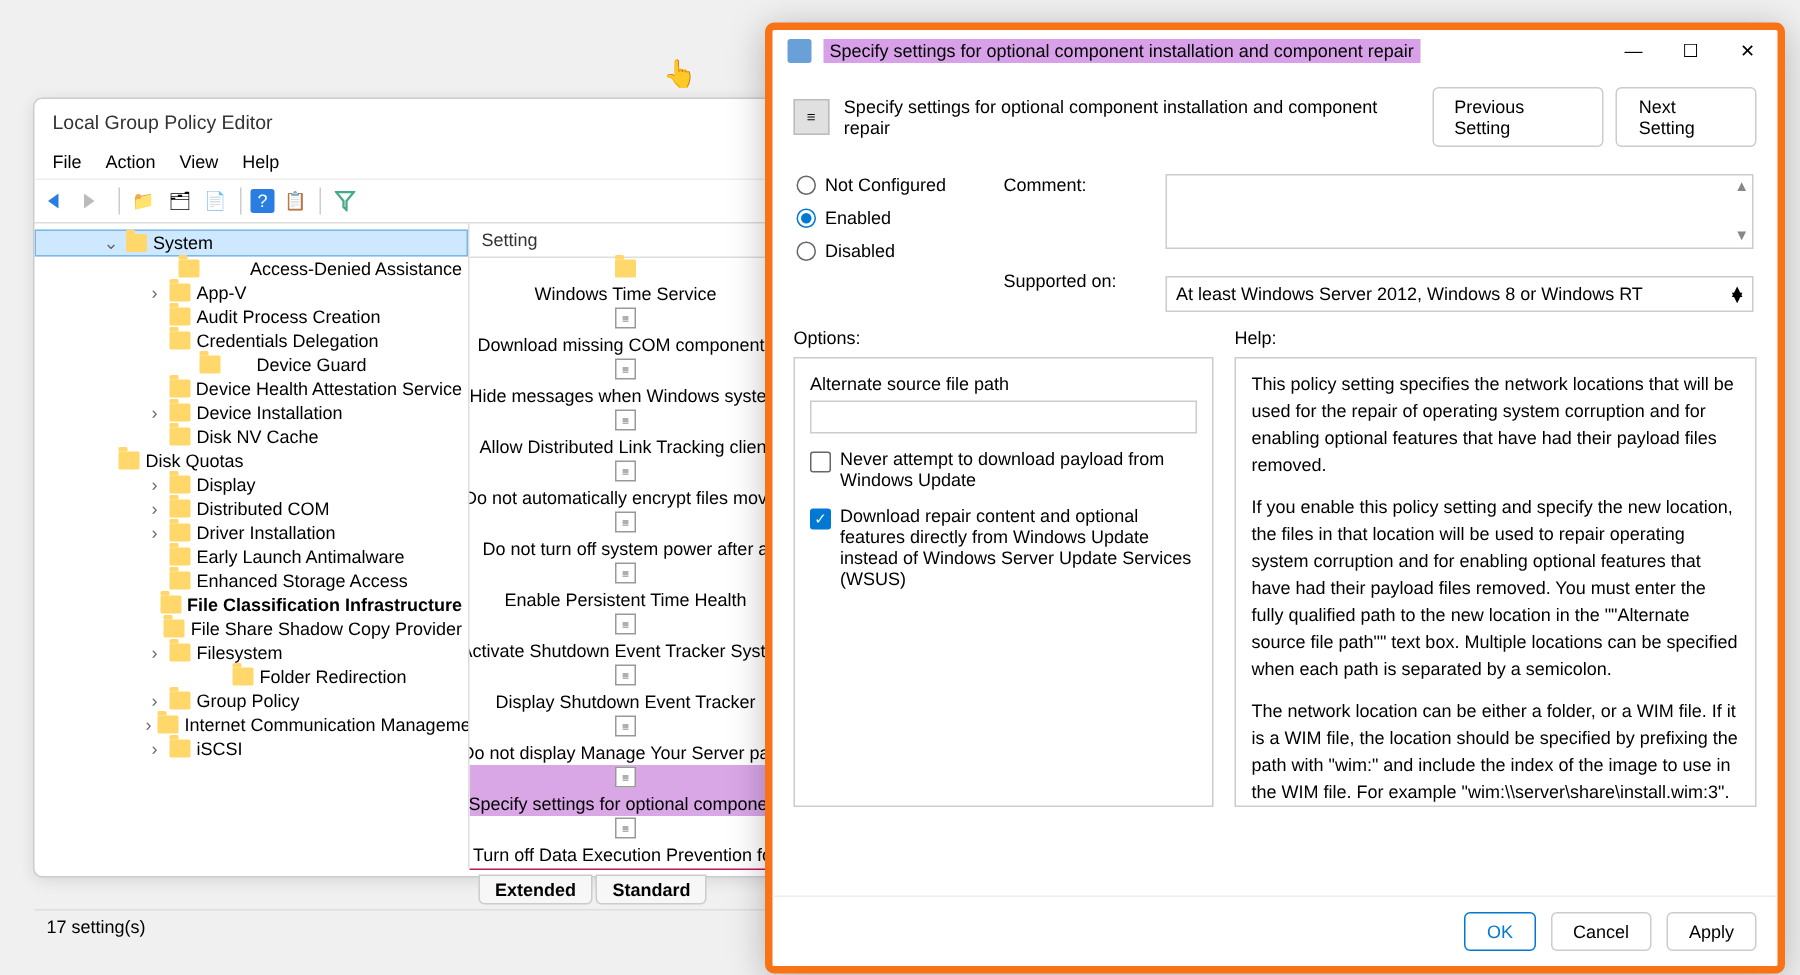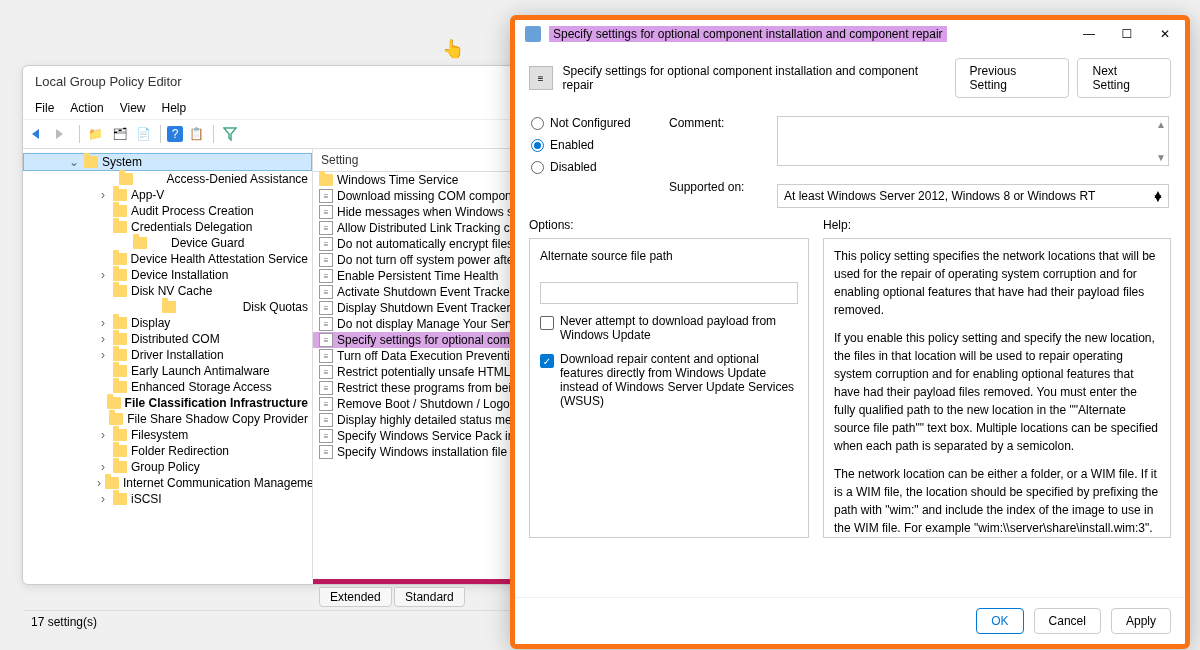--- a/index.html
+++ b/index.html
@@ -15,24 +15,24 @@
 .tool-sep { width: 1px; height: 18px; background: #ccc; margin: 0 2px; }
 .gpe-body { display: flex; height: 430px; }
 .tree-pane { width: 290px; border-right: 1px solid #ddd; overflow: hidden; padding: 4px 0; }
 .tree-item { display: flex; align-items: center; gap: 4px; padding: 1px 4px; white-space: nowrap; cursor: pointer; }
 .tree-item.sel { background: #cde8ff; border: 1px solid #7ab8e6; }
 .tree-exp { width: 12px; text-align: center; color: #666; }
 .tree-folder { width: 14px; height: 12px; background: #ffd76a; border-radius: 1px; position: relative; flex-shrink: 0; }
 .tree-folder::before { content: ''; position: absolute; top: -3px; left: 0; width: 6px; height: 3px; background: #ffd76a; border-radius: 1px 1px 0 0; }
 .list-pane { flex: 1; overflow: hidden; }
 .list-header { padding: 4px 8px; border-bottom: 1px solid #ddd; color: #333; }
-.list-item { display: flex; align-items: center; gap: 4px; padding: 1px 6px; white-space: nowrap; cursor: pointer; }
+.list-item { display: flex; align-items: center; gap: 4px; padding: 1px 6px; white-space: nowrap; cursor: pointer; flex-direction: column; }
 .list-item.sel { background: #d9a6e6; }
 .list-icon { width: 14px; height: 14px; border: 1px solid #999; background: #fff; display: flex; align-items: center; justify-content: center; font-size: 8px; color: #666; flex-shrink: 0; }
-.gpe-tabs { border-top: 5px solid #be185d; padding: 3px 6px; }
+.gpe-tabs { border-top: 1px solid #be185d; padding: 3px 6px; font-weight: bold; }
 .gpe-tab { display: inline-block; padding: 2px 10px; border: 1px solid #ccc; border-radius: 0 0 4px 4px; margin-right: -1px; cursor: pointer; background: #f7f7f7; }
 .gpe-status { border-top: 1px solid #ddd; padding: 4px 8px; color: #000000; }
 
 
 .dlg { position: absolute; left: 510px; top: 15px; width: 680px; height: 634px; background: #fff; border: 5px solid #f97316; border-radius: 6px; box-shadow: 0 4px 24px rgba(0,0,0,0.25); display: flex; flex-direction: column; }
 .dlg-titlebar { display: flex; align-items: center; padding: 6px 10px; gap: 8px; }
 .dlg-icon { width: 16px; height: 16px; background: #6aa0d8; border-radius: 2px; flex-shrink: 0; }
 .dlg-title { background: #d8a0e8; padding: 1px 4px; font-size: 12px; }
 .dlg-ctrls { margin-left: auto; display: flex; gap: 18px; font-size: 14px; }
 .dlg-ctrls span { cursor: pointer; width: 20px; text-align: center; }
@@ -46,21 +46,21 @@
 .radio { width: 13px; height: 13px; border: 1px solid #666; border-radius: 50%; display: flex; align-items: center; justify-content: center; }
 .radio.on { border-color: #0078d4; }
 .radio.on::after { content: ''; width: 7px; height: 7px; background: #0078d4; border-radius: 50%; }
 .comment-box { border: 1px solid #ccc; height: 50px; position: relative; }
 .comment-box .sc { position: absolute; right: 2px; font-size: 10px; color: #888; cursor: pointer; }
 .supported-box { border: 1px solid #ccc; padding: 4px 6px; margin-top: 4px; position: relative; }
 .dlg-main { display: flex; flex: 1; padding: 0 14px; gap: 14px; overflow: hidden; }
 .options-col { width: 280px; }
 .options-label, .help-label { padding: 2px 0 6px; }
 .options-box { border: 1px solid #ccc; padding: 10px; height: 300px; }
-.opt-label { margin-bottom: 19px; }
+.opt-label { margin-bottom: 4px; }
 .opt-input { width: 100%; border: 1px solid #ccc; height: 22px; margin-bottom: 10px; padding: 2px 4px; }
 .chk-row { display: flex; gap: 6px; margin-bottom: 10px; align-items: flex-start; }
 .chk { width: 14px; height: 14px; border: 1px solid #666; border-radius: 2px; flex-shrink: 0; margin-top: 2px; display: flex; align-items: center; justify-content: center; }
 .chk.on { background: #0078d4; border-color: #0078d4; color: #fff; font-size: 10px; }
 .help-col { flex: 1; position: relative; }
 .help-box { border: 1px solid #ccc; padding: 8px 10px; height: 300px; overflow-y: auto; line-height: 1.5; }
 .help-box p { margin: 0 0 10px; }
 .dlg-footer { padding: 10px 14px; display: flex; justify-content: flex-end; gap: 10px; border-top: 1px solid #eee; }
 
 .cursor { position: absolute; left: 442px; top: 38px; font-size: 18px; pointer-events: none; }
@@ -141,21 +141,21 @@
         <div class="tree-item" style="padding-left: 74px;">
           <span class="tree-exp">›</span>
           <span class="tree-folder"></span>
           <span>Device Installation</span>
         </div>
         <div class="tree-item" style="padding-left: 74px;">
           <span class="tree-exp"></span>
           <span class="tree-folder"></span>
           <span>Disk NV Cache</span>
         </div>
-        <div class="tree-item" style="padding-left: 60px; justify-content: space-between;">
+        <div class="tree-item" style="padding-left: 40px;">
           <span class="tree-exp"></span>
           <span class="tree-folder"></span>
           <span>Disk Quotas</span>
         </div>
         <div class="tree-item" style="padding-left: 74px;">
           <span class="tree-exp">›</span>
           <span class="tree-folder"></span>
           <span>Display</span>
         </div>
         <div class="tree-item" style="padding-left: 74px;">
@@ -186,21 +186,21 @@
         <div class="tree-item" style="padding-left: 74px;">
           <span class="tree-exp"></span>
           <span class="tree-folder"></span>
           <span>File Share Shadow Copy Provider</span>
         </div>
         <div class="tree-item" style="padding-left: 74px;">
           <span class="tree-exp">›</span>
           <span class="tree-folder"></span>
           <span>Filesystem</span>
         </div>
-        <div class="tree-item" style="padding-left: 74px;">
+        <div class="tree-item" style="padding-left: 74px; margin-left: 42px;">
           <span class="tree-exp"></span>
           <span class="tree-folder"></span>
           <span>Folder Redirection</span>
         </div>
         <div class="tree-item" style="padding-left: 74px;">
           <span class="tree-exp">›</span>
           <span class="tree-folder"></span>
           <span>Group Policy</span>
         </div>
         <div class="tree-item" style="padding-left: 74px;">

